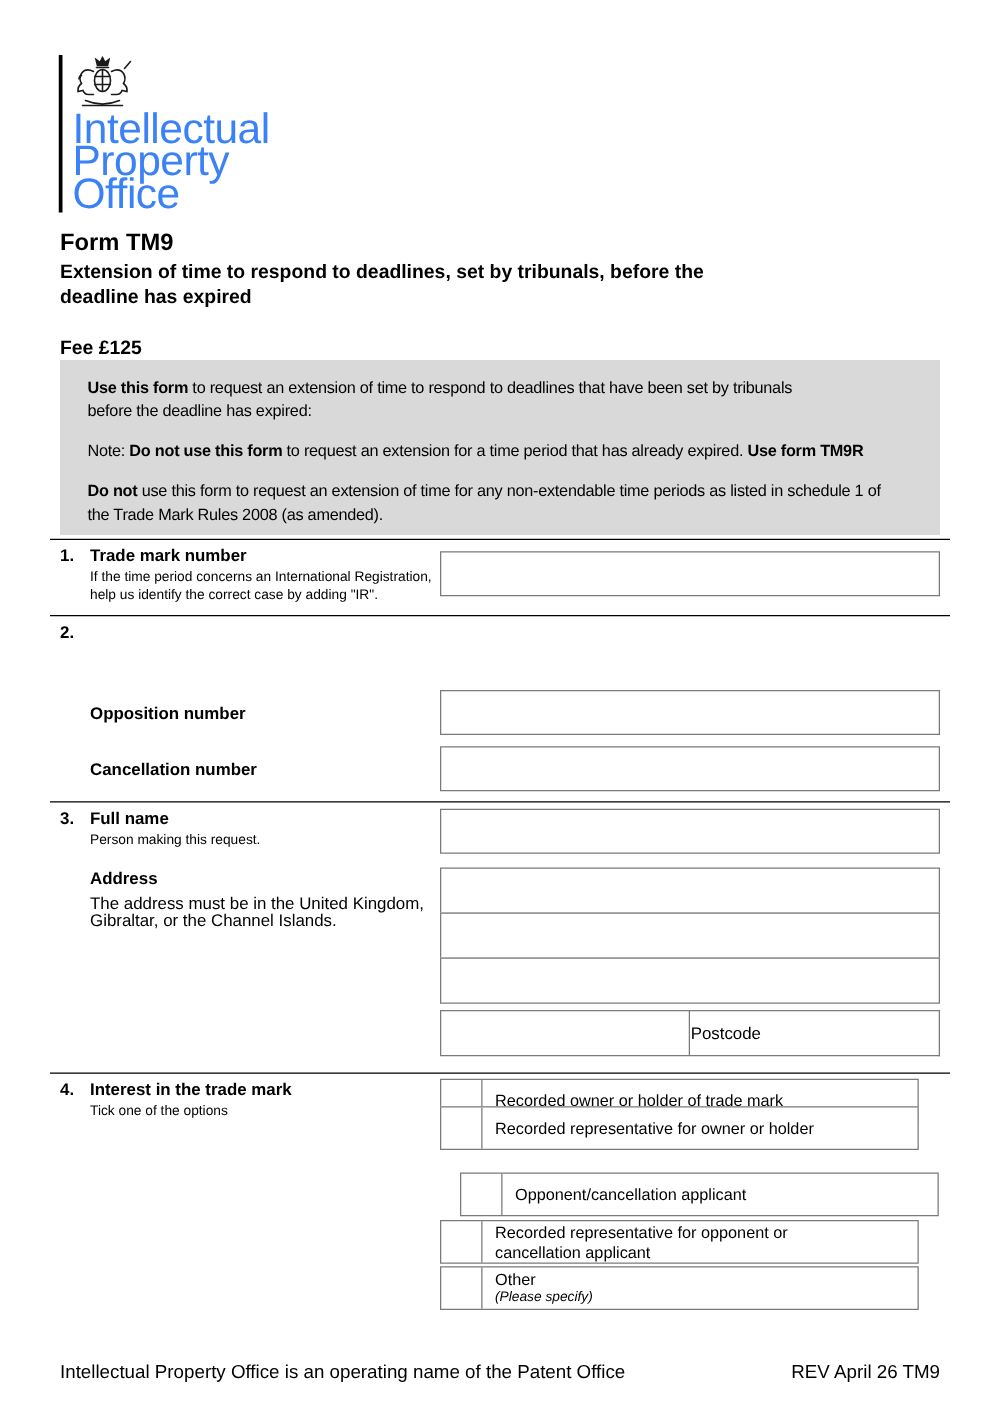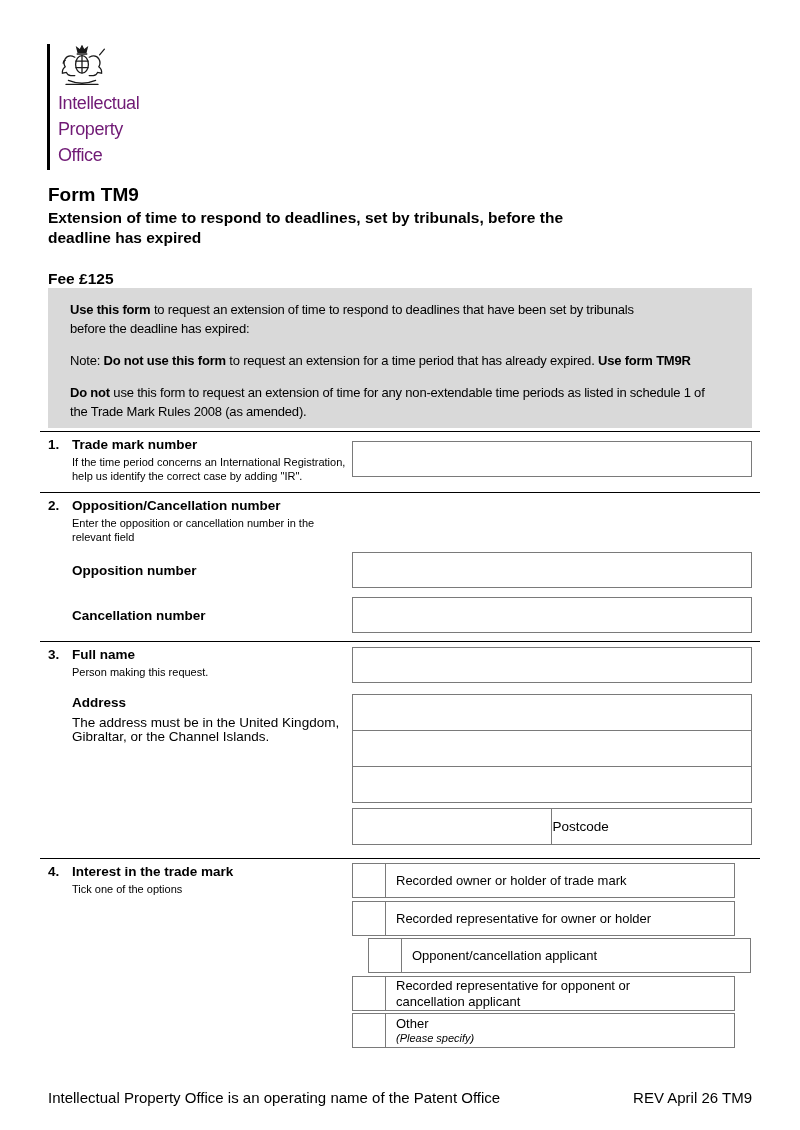--- a/index.html
+++ b/index.html
@@ -5,21 +5,21 @@
   * { margin:0; padding:0; box-sizing:border-box; }
   html,body { background:#ffffff; }
   body { width:800px; height:1130px; font-family:"Liberation Sans","DejaVu Sans",sans-serif; color:#000; position:relative; }
   .page { position:absolute; left:0; top:0; width:800px; height:1130px; background:#fff; overflow:hidden; }
 
   
   .logo { position:absolute; left:47px; top:44px; display:flex; }
   .logo-bar { width:3px; height:126px; background:#000; }
   .logo-content { margin-left:8px; }
   .crest { display:block; margin-top:1px; }
-  .logo-text { margin-top:3px; font-size:18px; line-height:26px; letter-spacing:-0.4px; color:#701a75; }
+  .logo-text { margin-top:3px; font-size:34px; line-height:26px; letter-spacing:-0.4px; color:#3b82f6; }
 
   
   .titleblock { position:absolute; left:48px; top:184px; width:680px; }
   .form-title { font-size:19px; line-height:21px; font-weight:bold; }
   .form-subtitle { font-size:15.5px; line-height:20px; font-weight:bold; margin-top:3px; white-space:pre; }
   .fee { font-size:15.5px; font-weight:bold; margin-top:22px; }
 
   
   .notice { position:absolute; left:48px; top:288px; width:704px; height:140px; background:#d9d9d9; padding:12px 6px 16px 22px; }
   .notice p { font-size:13px; line-height:19px; letter-spacing:-0.2px; margin-bottom:13px; white-space:pre; }
@@ -109,25 +109,20 @@
         <div class="help">If the time period concerns an International Registration,
 help us identify the correct case by adding "IR".</div>
       </div>
     </div>
     <div class="box" style="top:9px; height:36px;"></div>
   </div>
 
   <div class="sec" style="top:492px; height:149px;">
     <div class="sec-head">
       <div class="num">2.</div>
-      <div>
-        <div class="sec-title">Opposition/Cancellation number</div>
-        <div class="help">Enter the opposition or cancellation number in the
-relevant field</div>
-      </div>
     </div>
     <div class="fieldlabel" style="top:70px;">Opposition number</div>
     <div class="box" style="top:59px; height:36px;"></div>
     <div class="fieldlabel" style="top:115px;">Cancellation number</div>
     <div class="box" style="top:104px; height:36px;"></div>
   </div>
 
   <div class="sec" style="top:641px; height:217px;">
     <div class="sec-head">
       <div class="num">3.</div>
@@ -161,21 +156,21 @@
       <div>
         <div class="sec-title">Interest in the trade mark</div>
         <div class="help">Tick one of the options</div>
       </div>
     </div>
 
     <div class="opt-row" style="top:4px;">
       <div class="chk"></div>
       <div class="opt-label"><span>Recorded owner or holder of trade mark</span></div>
     </div>
-    <div class="opt-row" style="top:42px;">
+    <div class="opt-row" style="top:26px;">
       <div class="chk"></div>
       <div class="opt-label"><span>Recorded representative for owner or holder</span></div>
     </div>
     <div class="opt-row" style="top:79px;margin-left:16px;">
       <div class="chk"></div>
       <div class="opt-label"><span>Opponent/cancellation applicant</span></div>
     </div>
     <div class="opt-row" style="top:117px;">
       <div class="chk"></div>
       <div class="opt-label"><span>Recorded representative for opponent or

